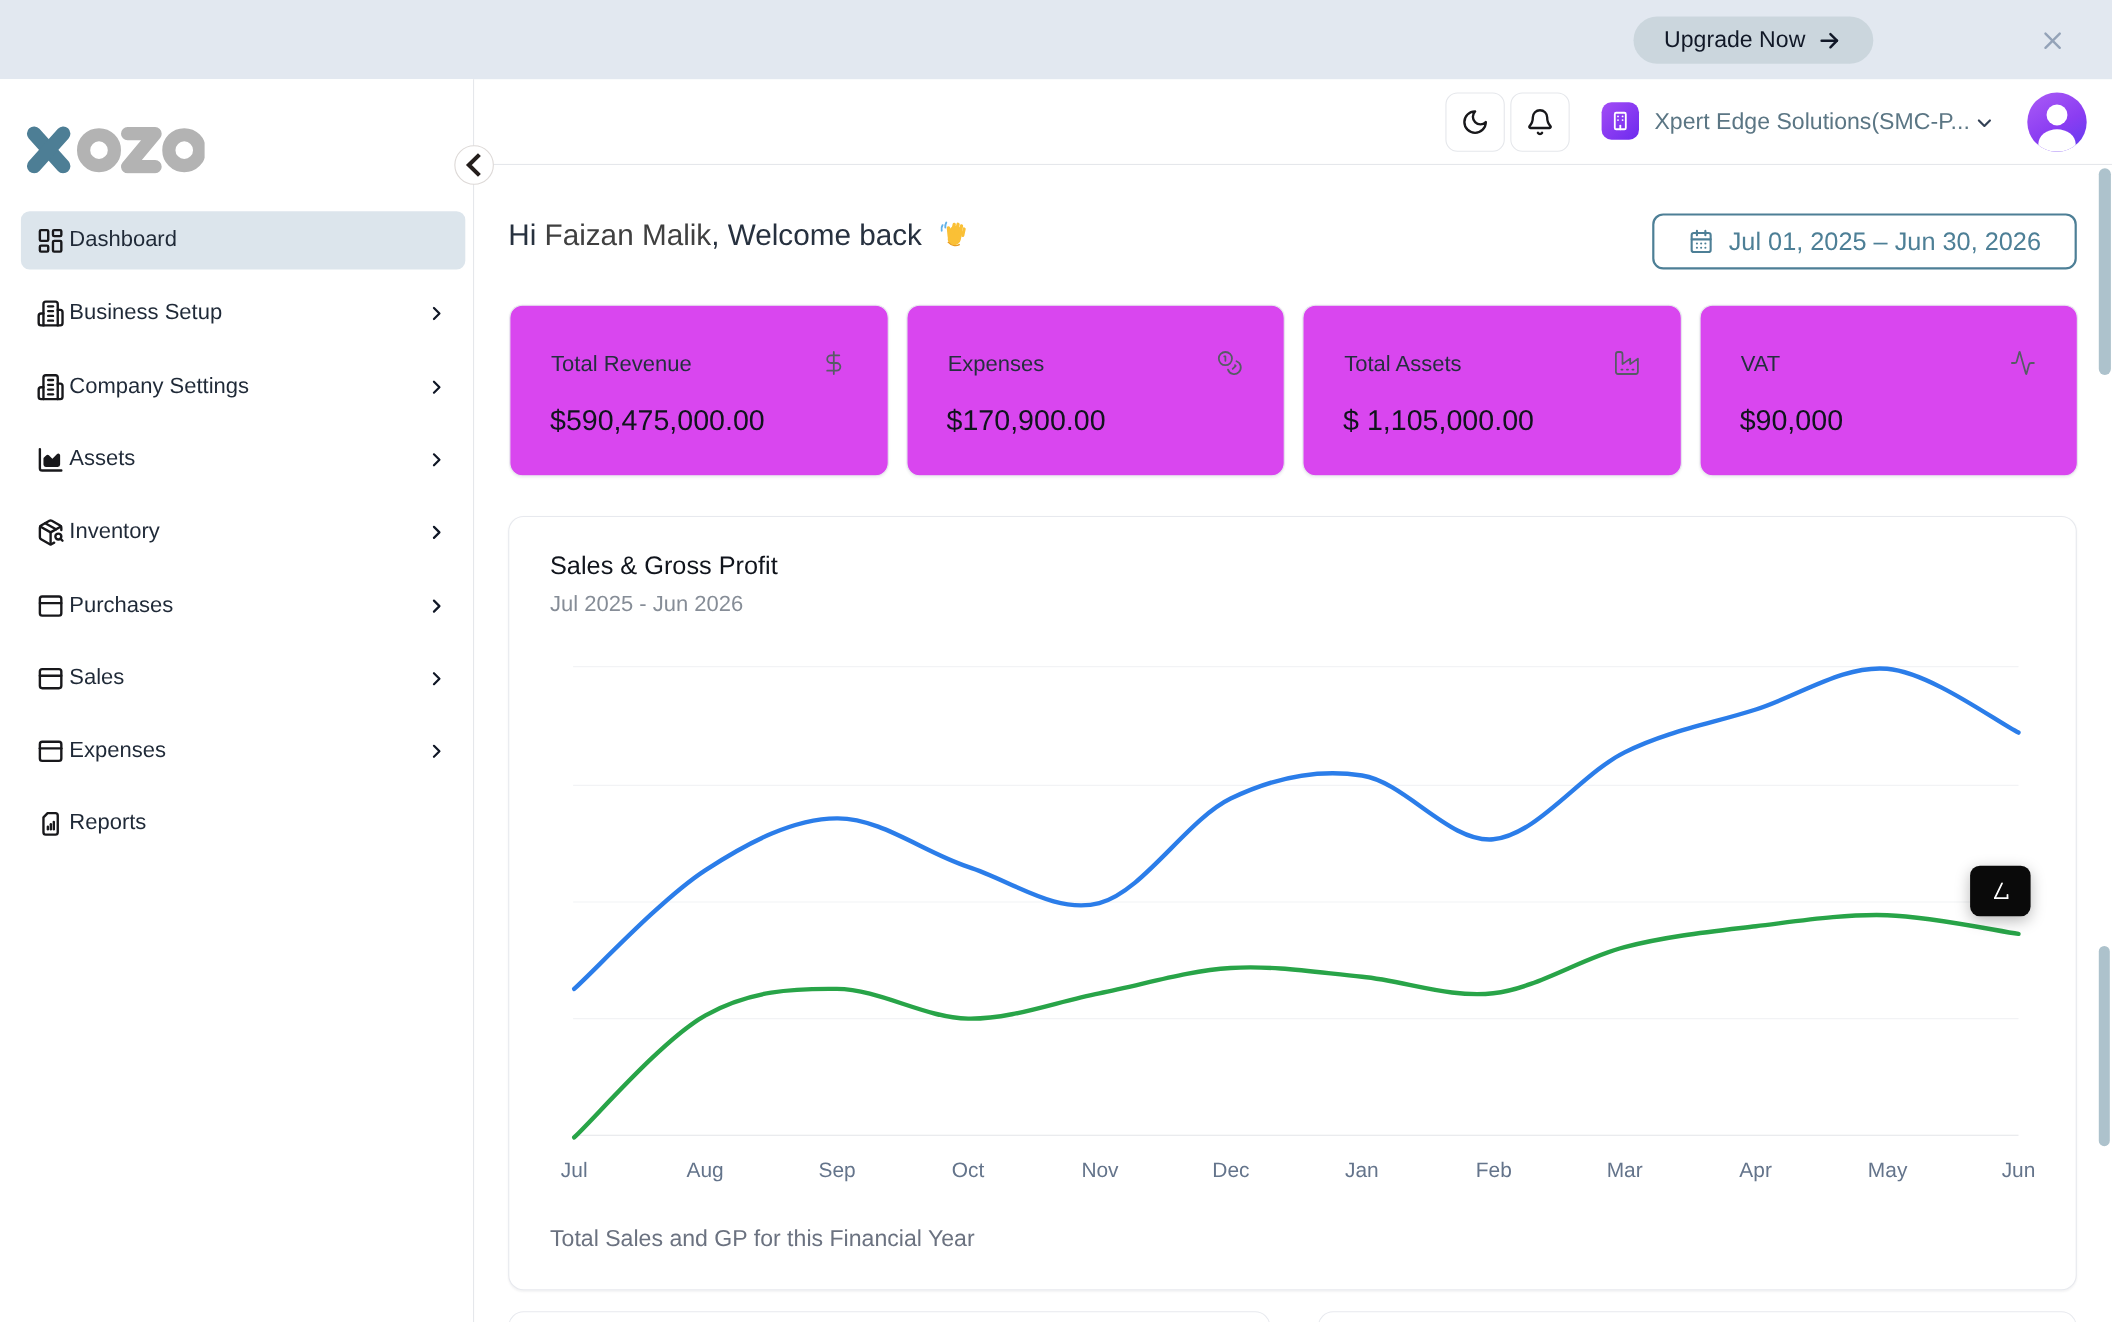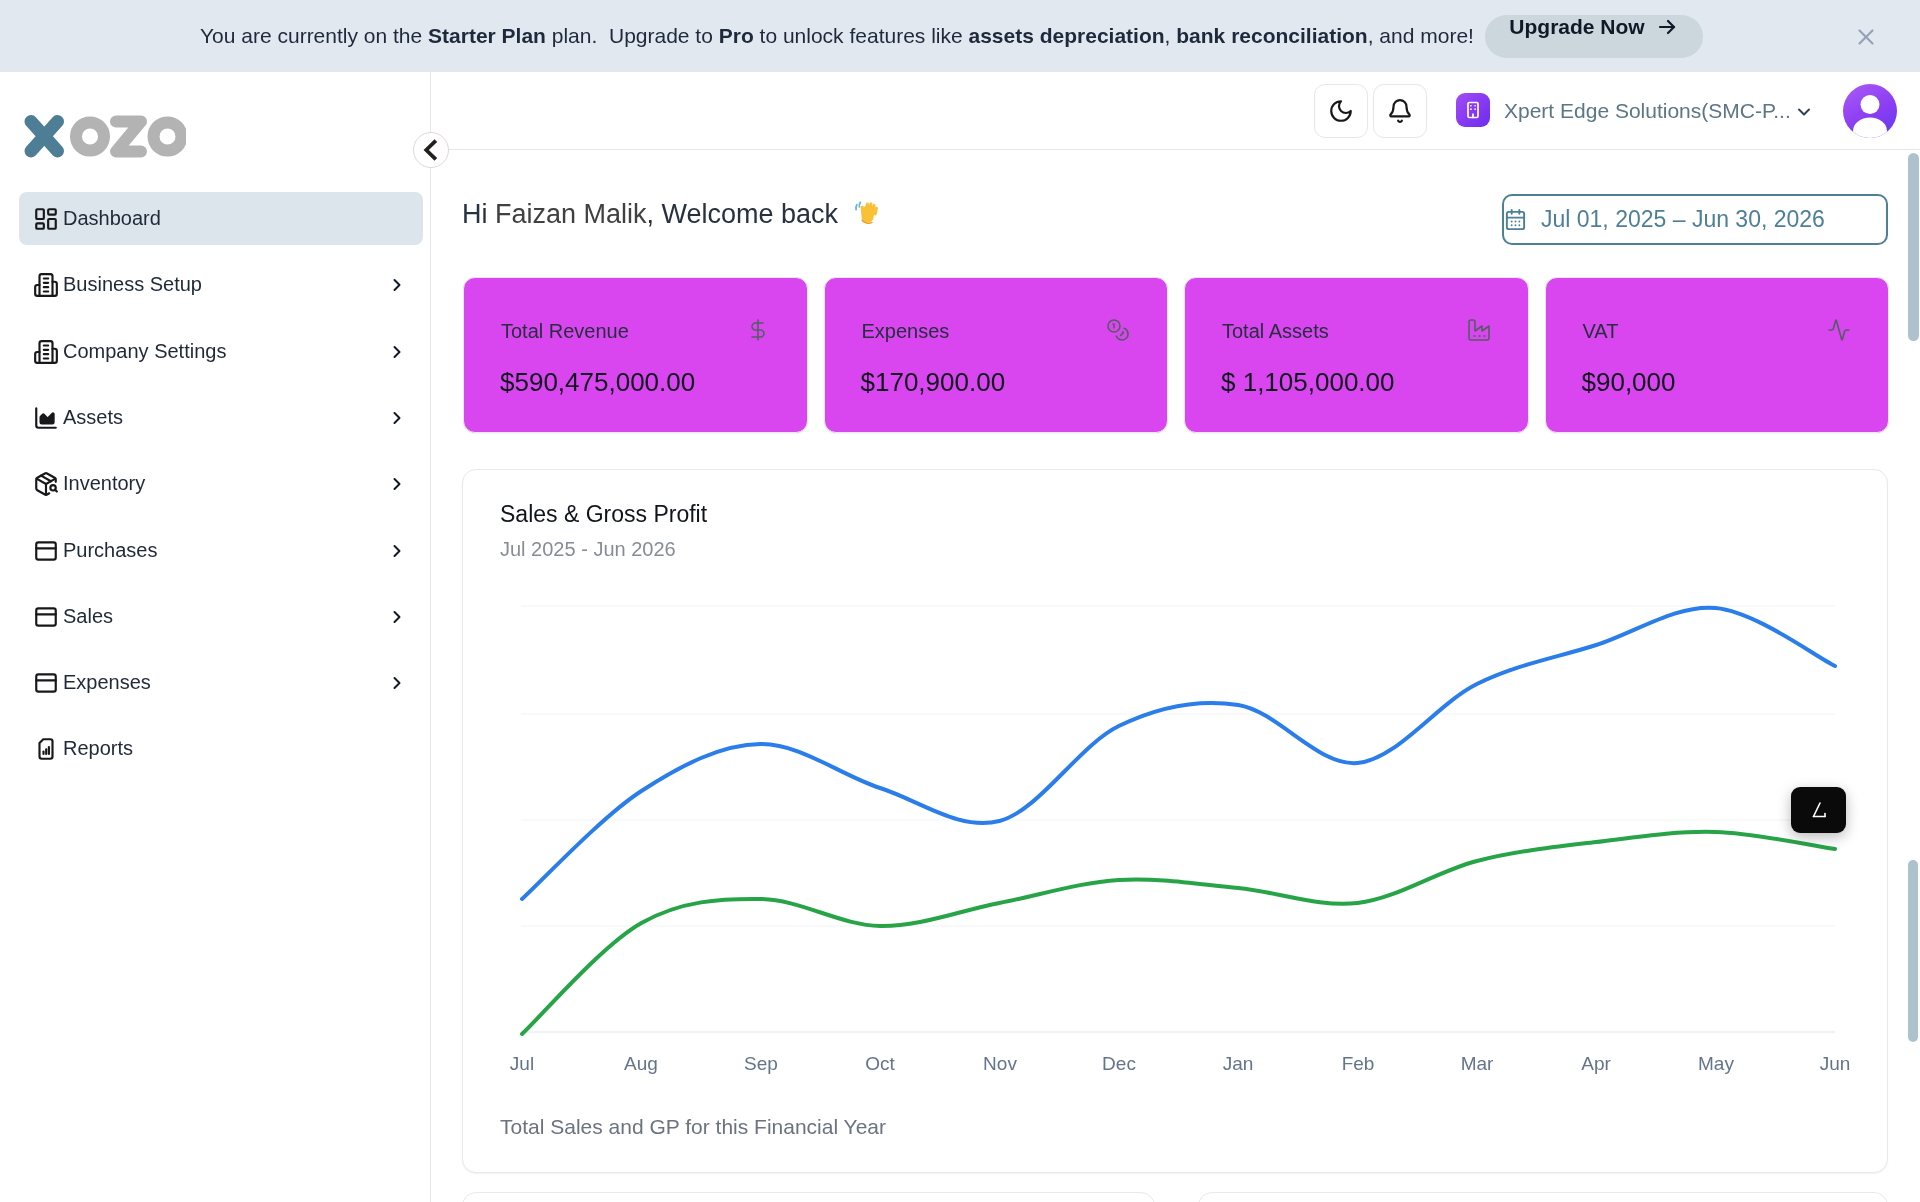--- a/index.html
+++ b/index.html
@@ -1,42 +1,42 @@
 <!DOCTYPE html>
 <html><head><meta charset="utf-8"><title>Dashboard</title><style>
 *{margin:0;padding:0;box-sizing:border-box}
 html,body{width:1920px;height:1202px;overflow:hidden}
 body{font-family:"Liberation Sans",sans-serif;background:#fff;color:#1f2937}
 #app{position:relative;width:1920px;height:1202px;overflow:hidden}
 .abs{position:absolute}
 
 .banner{left:0;top:0;width:1920px;height:72px;background:#e2e8f0}
 .banner-text{left:200px;top:0;height:72px;line-height:72px;font-size:21px;color:#1e293b;white-space:nowrap}
-.upgrade{left:1485px;top:15px;width:218px;height:43px;background:#cbd6dd;border-radius:22px;display:flex;justify-content:center;gap:10px;font-size:21px;font-weight:bold;color:#111827}
+.upgrade{left:1485px;top:15px;width:218px;height:43px;background:#cbd6dd;border-radius:22px;display:flex;align-items:center;justify-content:center;gap:10px;font-size:21px;font-weight:normal;color:#111827}
 .close-x{left:1853px;top:24px;width:26px;height:26px;color:#94a3b8}
 
 .sidebar{left:0;top:72px;width:431px;height:1130px;background:#fff;border-right:1px solid #e5e7eb}
 .logo{left:24px;top:114px}
 .menu-item{left:19px;width:404px;height:53px;border-radius:8px;display:flex;align-items:center;color:#1f2937;font-size:20px}
 .menu-item.active{background:#dce5ec}
 .menu-item .mi{width:26px;height:26px;margin-left:14px;flex:none}
 .menu-item .ml{margin-left:4px;flex:1}
 .menu-item .mc{width:20px;height:20px;margin-right:16px;flex:none;color:#111827}
 
 .hdr-border{left:431px;top:149px;width:1489px;height:1px;background:#e5e7eb}
 .collapse{left:413px;top:132px;width:36px;height:36px;border-radius:50%;background:#fff;border:1px solid #ddd9d7;display:flex;align-items:center;justify-content:center;z-index:5}
 .icon-btn{top:84px;width:54px;height:54px;border-radius:11px;border:1px solid #e5e7eb;background:#fff;display:flex;align-items:center;justify-content:center;color:#18181b}
 .appicon{left:1456px;top:93px;width:34px;height:34px;border-radius:9px;background:linear-gradient(135deg,#a24df5 0%,#8b3cf2 45%,#6d2bee 100%);display:flex;align-items:center;justify-content:center}
 .company{left:1504px;top:84px;height:54px;line-height:54px;font-size:21px;color:#5b7684;white-space:nowrap}
 .hdr-chev{left:1794px;top:102px;width:20px;height:20px;color:#334155}
 .avatar{left:1843px;top:84px;width:54px;height:54px;border-radius:50%;background:linear-gradient(150deg,#ab5cf6 0%,#8b3df2 55%,#5f3bf0 100%);overflow:hidden}
 
 .hi{left:462px;top:196px;height:36px;display:flex;align-items:center;font-size:27px;font-weight:normal;color:#27313f;white-space:nowrap}
 .hi .steel{color:#404040}
-.datebtn{left:1502px;top:194px;width:386px;height:51px;border:2px solid #4d7f96;border-radius:10px;background:#fff;display:flex;align-items:center;gap:14px;color:#4d7f96;font-size:23px}
+.datebtn{left:1502px;top:194px;width:386px;height:51px;border:2px solid #4d7f96;border-radius:10px;background:#fff;display:flex;align-items:center;justify-content:center;gap:14px;color:#4d7f96;font-size:23px}
 
 .cards{left:463px;top:277px;width:1426px;height:156px;display:flex;gap:16px}
 .card{flex:1;background:#d946ef;border:1px solid #e7e9ee;border-radius:12px;box-shadow:0 1px 2px rgba(16,24,40,.05);position:relative}
 .card .ct{position:absolute;left:37px;top:42px;font-size:20px;color:#252f3e}
 .card .ci{position:absolute;right:37px;top:40px;width:24px;height:24px;color:#565c64}
 .card .cv{position:absolute;left:36px;top:89px;font-size:26px;font-weight:normal;color:#10141c}
 
 .chartcard{left:462px;top:469px;width:1426px;height:704px;background:#fff;border:1px solid #e7e9ee;border-radius:14px;box-shadow:0 1px 2px rgba(16,24,40,.05)}
 .chart-title{left:500px;top:501px;font-size:23px;font-weight:normal;color:#10141c}
 .chart-sub{left:500px;top:538px;font-size:20px;color:#868d97}
@@ -45,21 +45,20 @@
 .blackbtn{left:1791px;top:787px;width:55px;height:46px;background:#0a0a0a;border-radius:9px;box-shadow:0 4px 14px rgba(0,0,0,.28);display:flex;align-items:center;justify-content:center}
 
 .bcard{top:1192px;height:60px;background:#fff;border:1px solid #e7e9ee;border-radius:14px}
 
 .thumb{left:1908px;width:11px;border-radius:6px;background:#adc2cc}
 svg{display:block}
 </style></head><body>
 <div id="app">
 
 <div class="abs banner"></div>
-<div class="abs banner-text">You are currently on the <b>Starter Plan</b> plan.&nbsp; Upgrade to <b>Pro</b> to unlock features like <b>assets depreciation</b>, <b>bank reconciliation</b>, and more!</div>
 <div class="abs upgrade">Upgrade Now
 <svg width="24" height="24" viewBox="0 0 24 24" fill="none" stroke="#111827" stroke-width="2.2" stroke-linecap="round" stroke-linejoin="round">
         <path d="M5 12h14"></path>
         <path d="m13 6 6 6-6 6"></path>
       </svg>
 </div>
 <svg class="abs close-x" viewBox="0 0 24 24" fill="none" stroke="currentColor" stroke-width="2" stroke-linecap="round">
       <path d="M18 6 6 18"></path>
       <path d="m6 6 12 12"></path>
     </svg>

